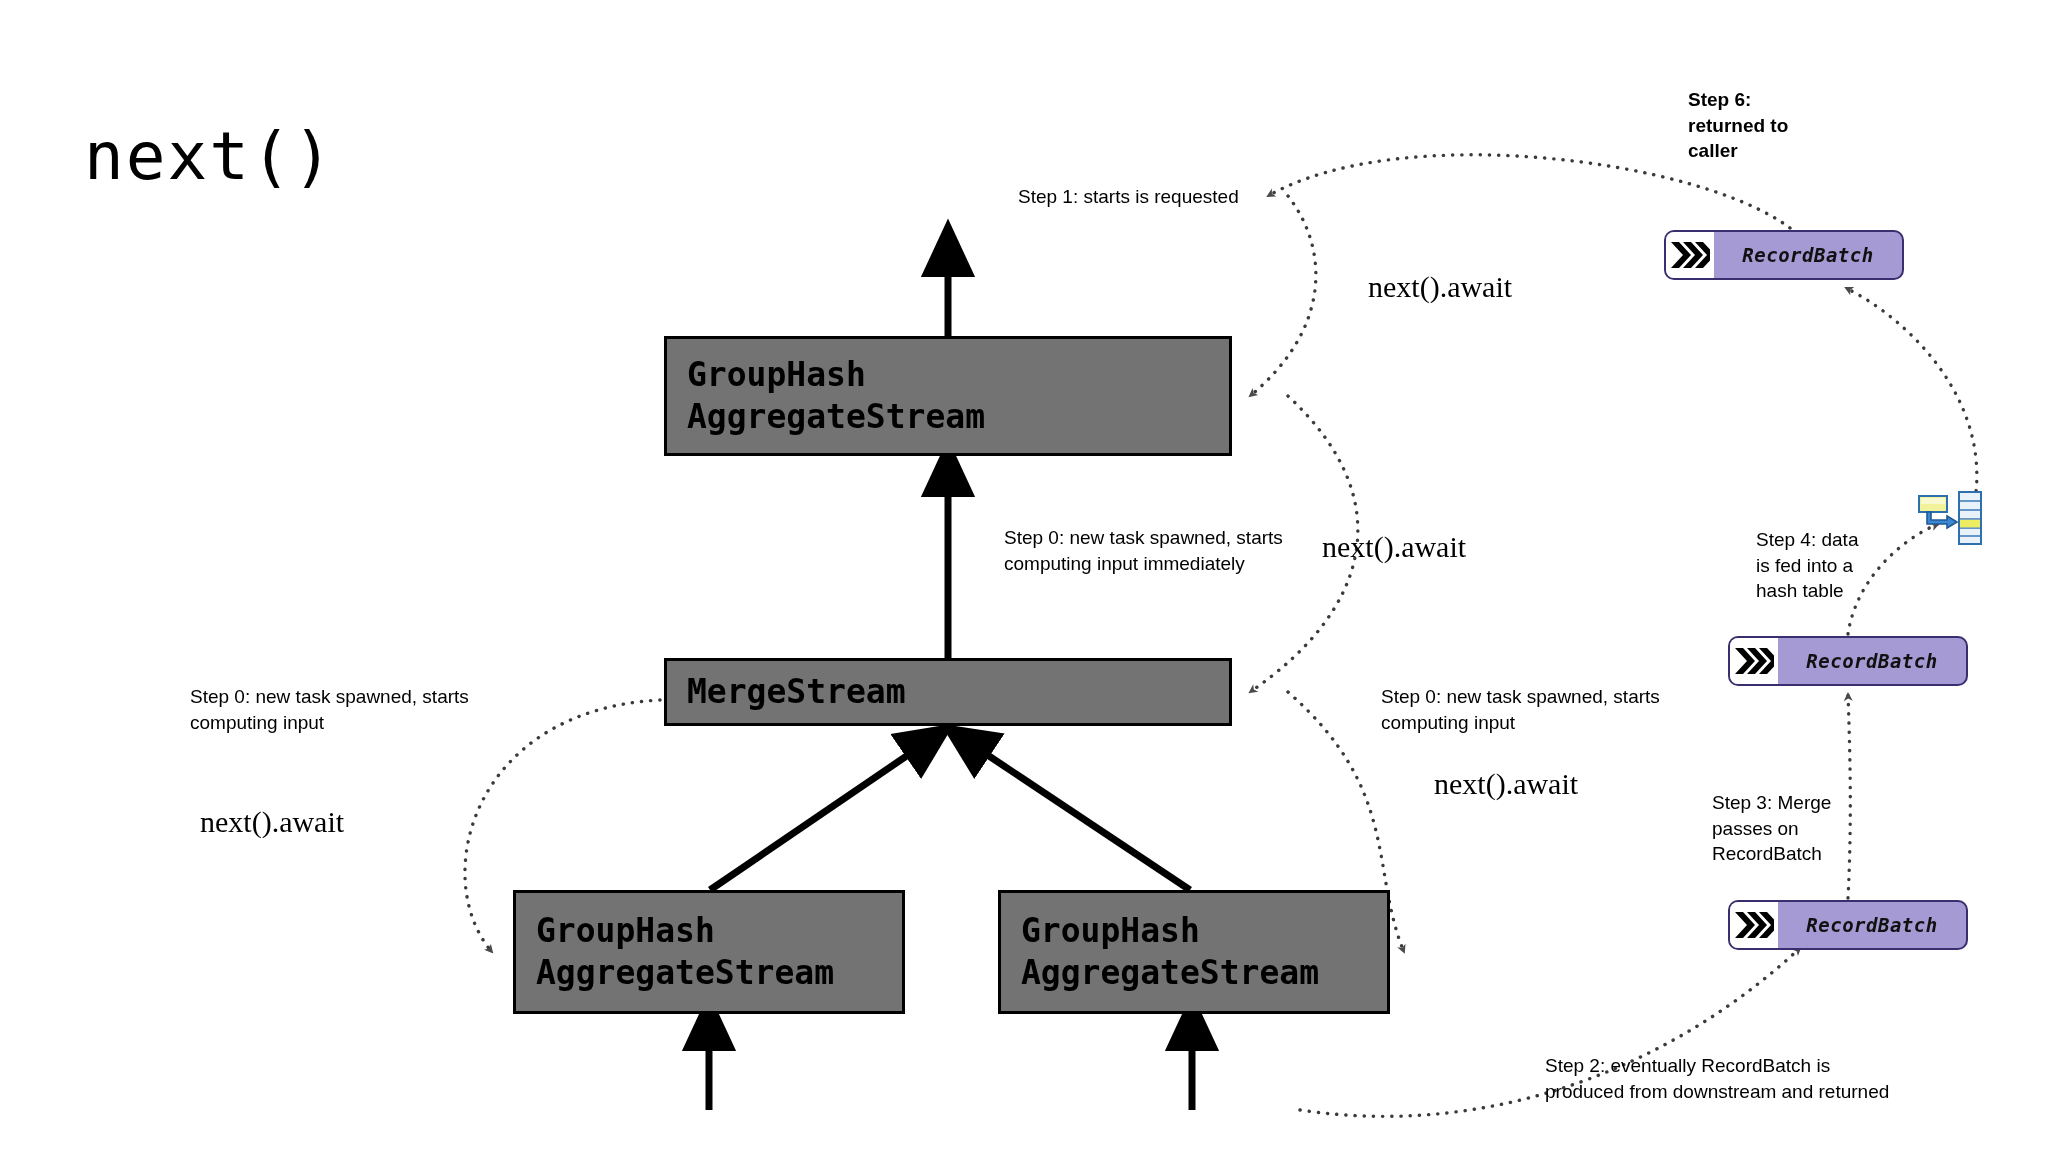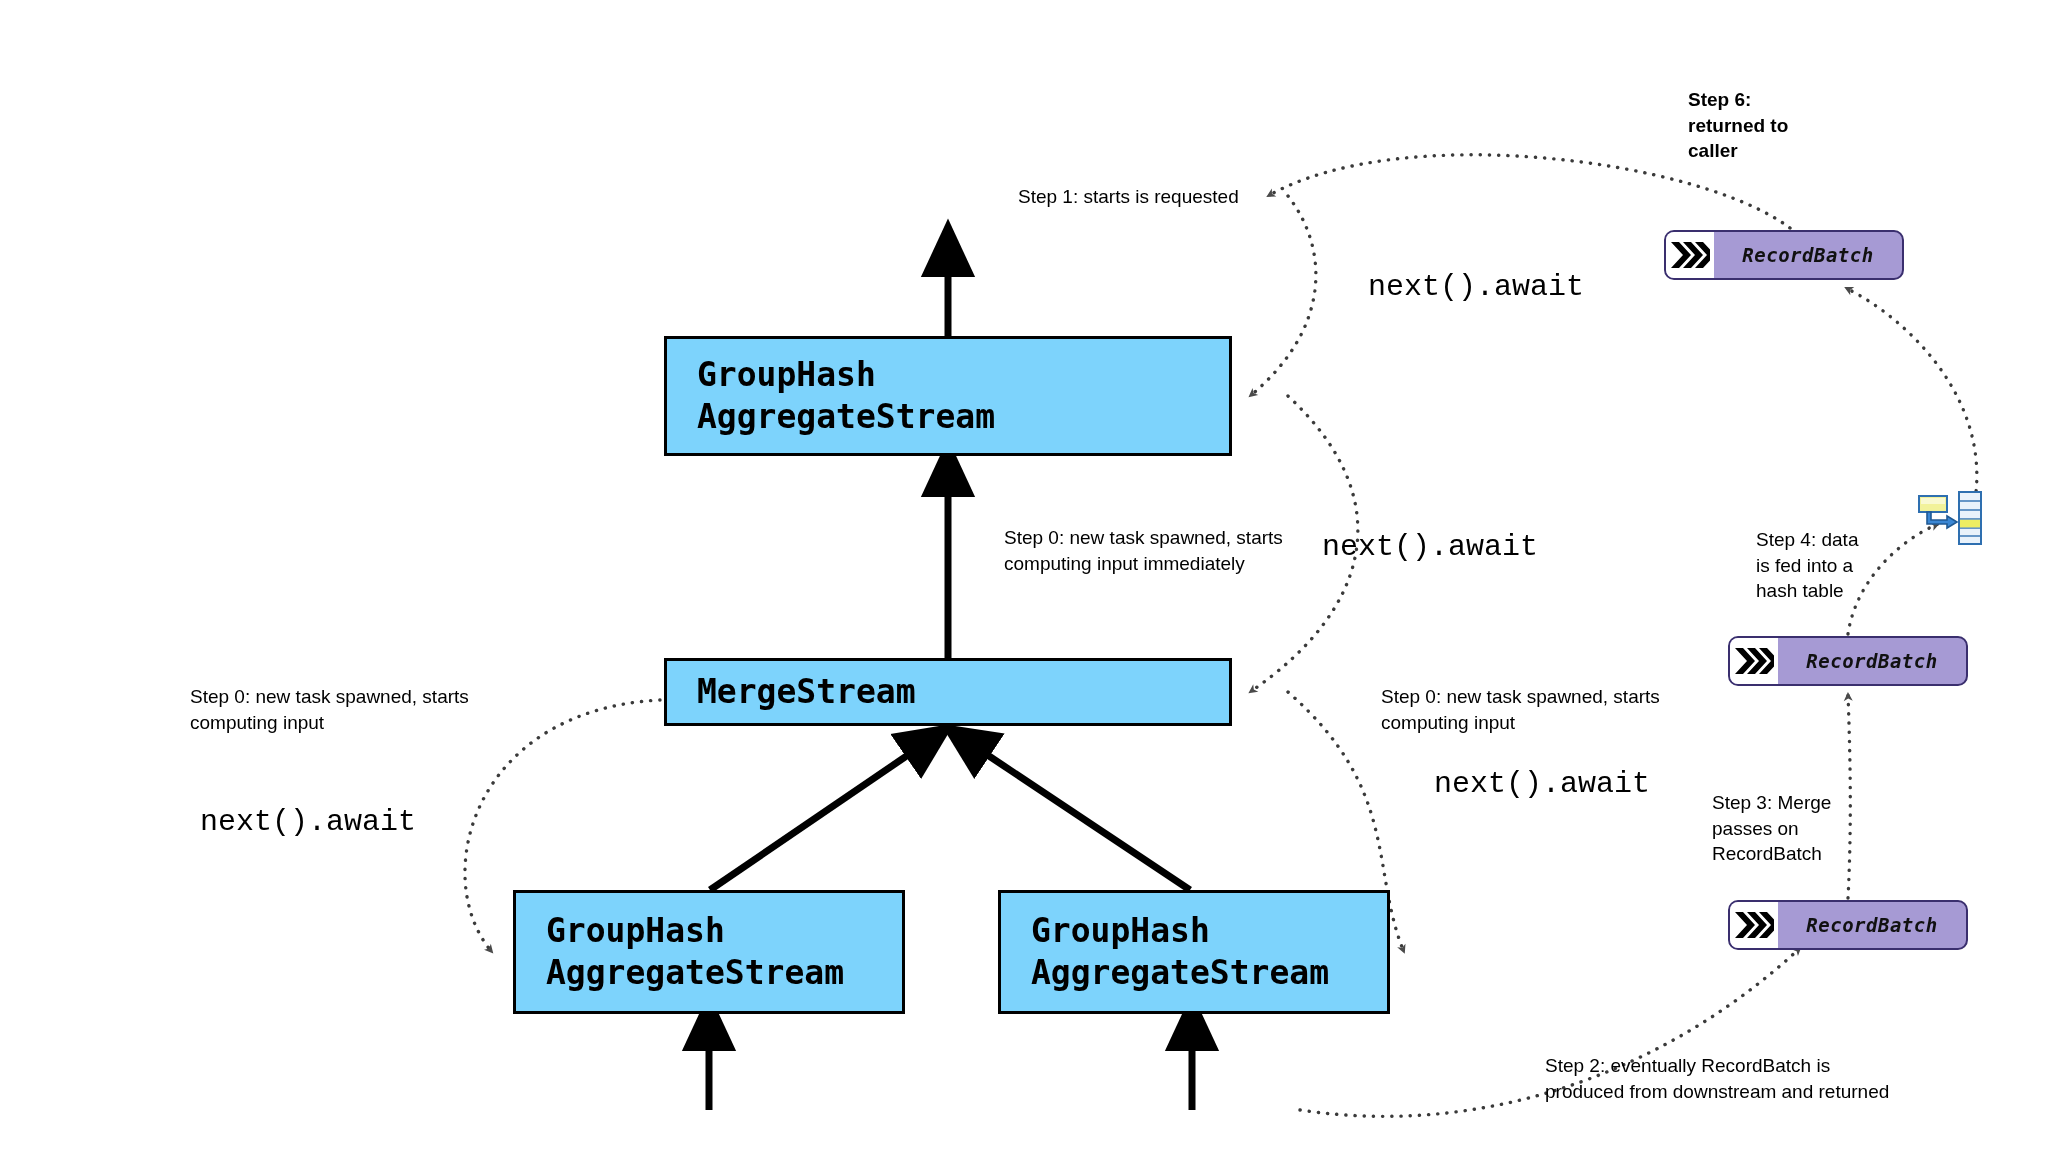--- a/index.html
+++ b/index.html
@@ -47,26 +47,26 @@
     color: #000000;
   }
   .note .mono {
     font-family: "DejaVu Sans Mono", "Liberation Mono", monospace;
     font-size: 31px;
   }
 
   
   .op-box {
     position: absolute;
-    background: #7dd3fc;
+    background: #737373;
     border: 3px solid #000000;
     box-sizing: border-box;
     display: flex;
     align-items: center;
-    padding-left: 30px;
+    padding-left: 20px;
     font-family: "DejaVu Sans Mono", "Liberation Mono", monospace;
     font-weight: bold;
     font-size: 33px;
     line-height: 1.26;
     color: #000000;
     white-space: pre-line;
   }
   .op-top      { left: 664px;  top: 336px;  width: 568px; height: 120px; }
   .op-merge    { left: 664px;  top: 658px;  width: 568px; height: 68px;  }
   .op-left     { left: 513px;  top: 890px;  width: 392px; height: 124px; }
@@ -120,21 +120,21 @@
   
   .ann {
     position: absolute;
     font-size: 19px;
     line-height: 1.35;
     color: #000000;
     white-space: pre-line;
   }
   .code-lbl {
     position: absolute;
-    font-family: Liberation Mono, monospace;
+    font-family: Liberation Serif, serif;
     font-size: 30px;
     color: #000000;
     white-space: nowrap;
   }
 
   .a-step1 { left: 1018px; top: 184px; }
   .a-step6 { left: 1688px; top: 87px; font-weight: bold;  }
   .a-step5 { left: 1712px; top: 358px; }
   .a-step4 { left: 1756px; top: 527px; }
   .a-step3 { left: 1712px; top: 790px; }
@@ -187,20 +187,21 @@
       <path d="M1300,1110 C1500,1140 1680,1060 1800,948"></path>
 
       <path d="M1848,898 C1852,820 1850,750 1848,694"></path>
 
       <path d="M1848,634 C1856,580 1900,540 1938,524"></path>
 
       <path d="M1975,500 C1990,400 1910,320 1846,288"></path>
     </g>
   </svg>
 
+  <div class="title">next()</div>
 
 
   <div class="op-box op-top">GroupHash
 AggregateStream</div>
   <div class="op-box op-merge">MergeStream</div>
   <div class="op-box op-left">GroupHash
 AggregateStream</div>
   <div class="op-box op-right">GroupHash
 AggregateStream</div>
 

